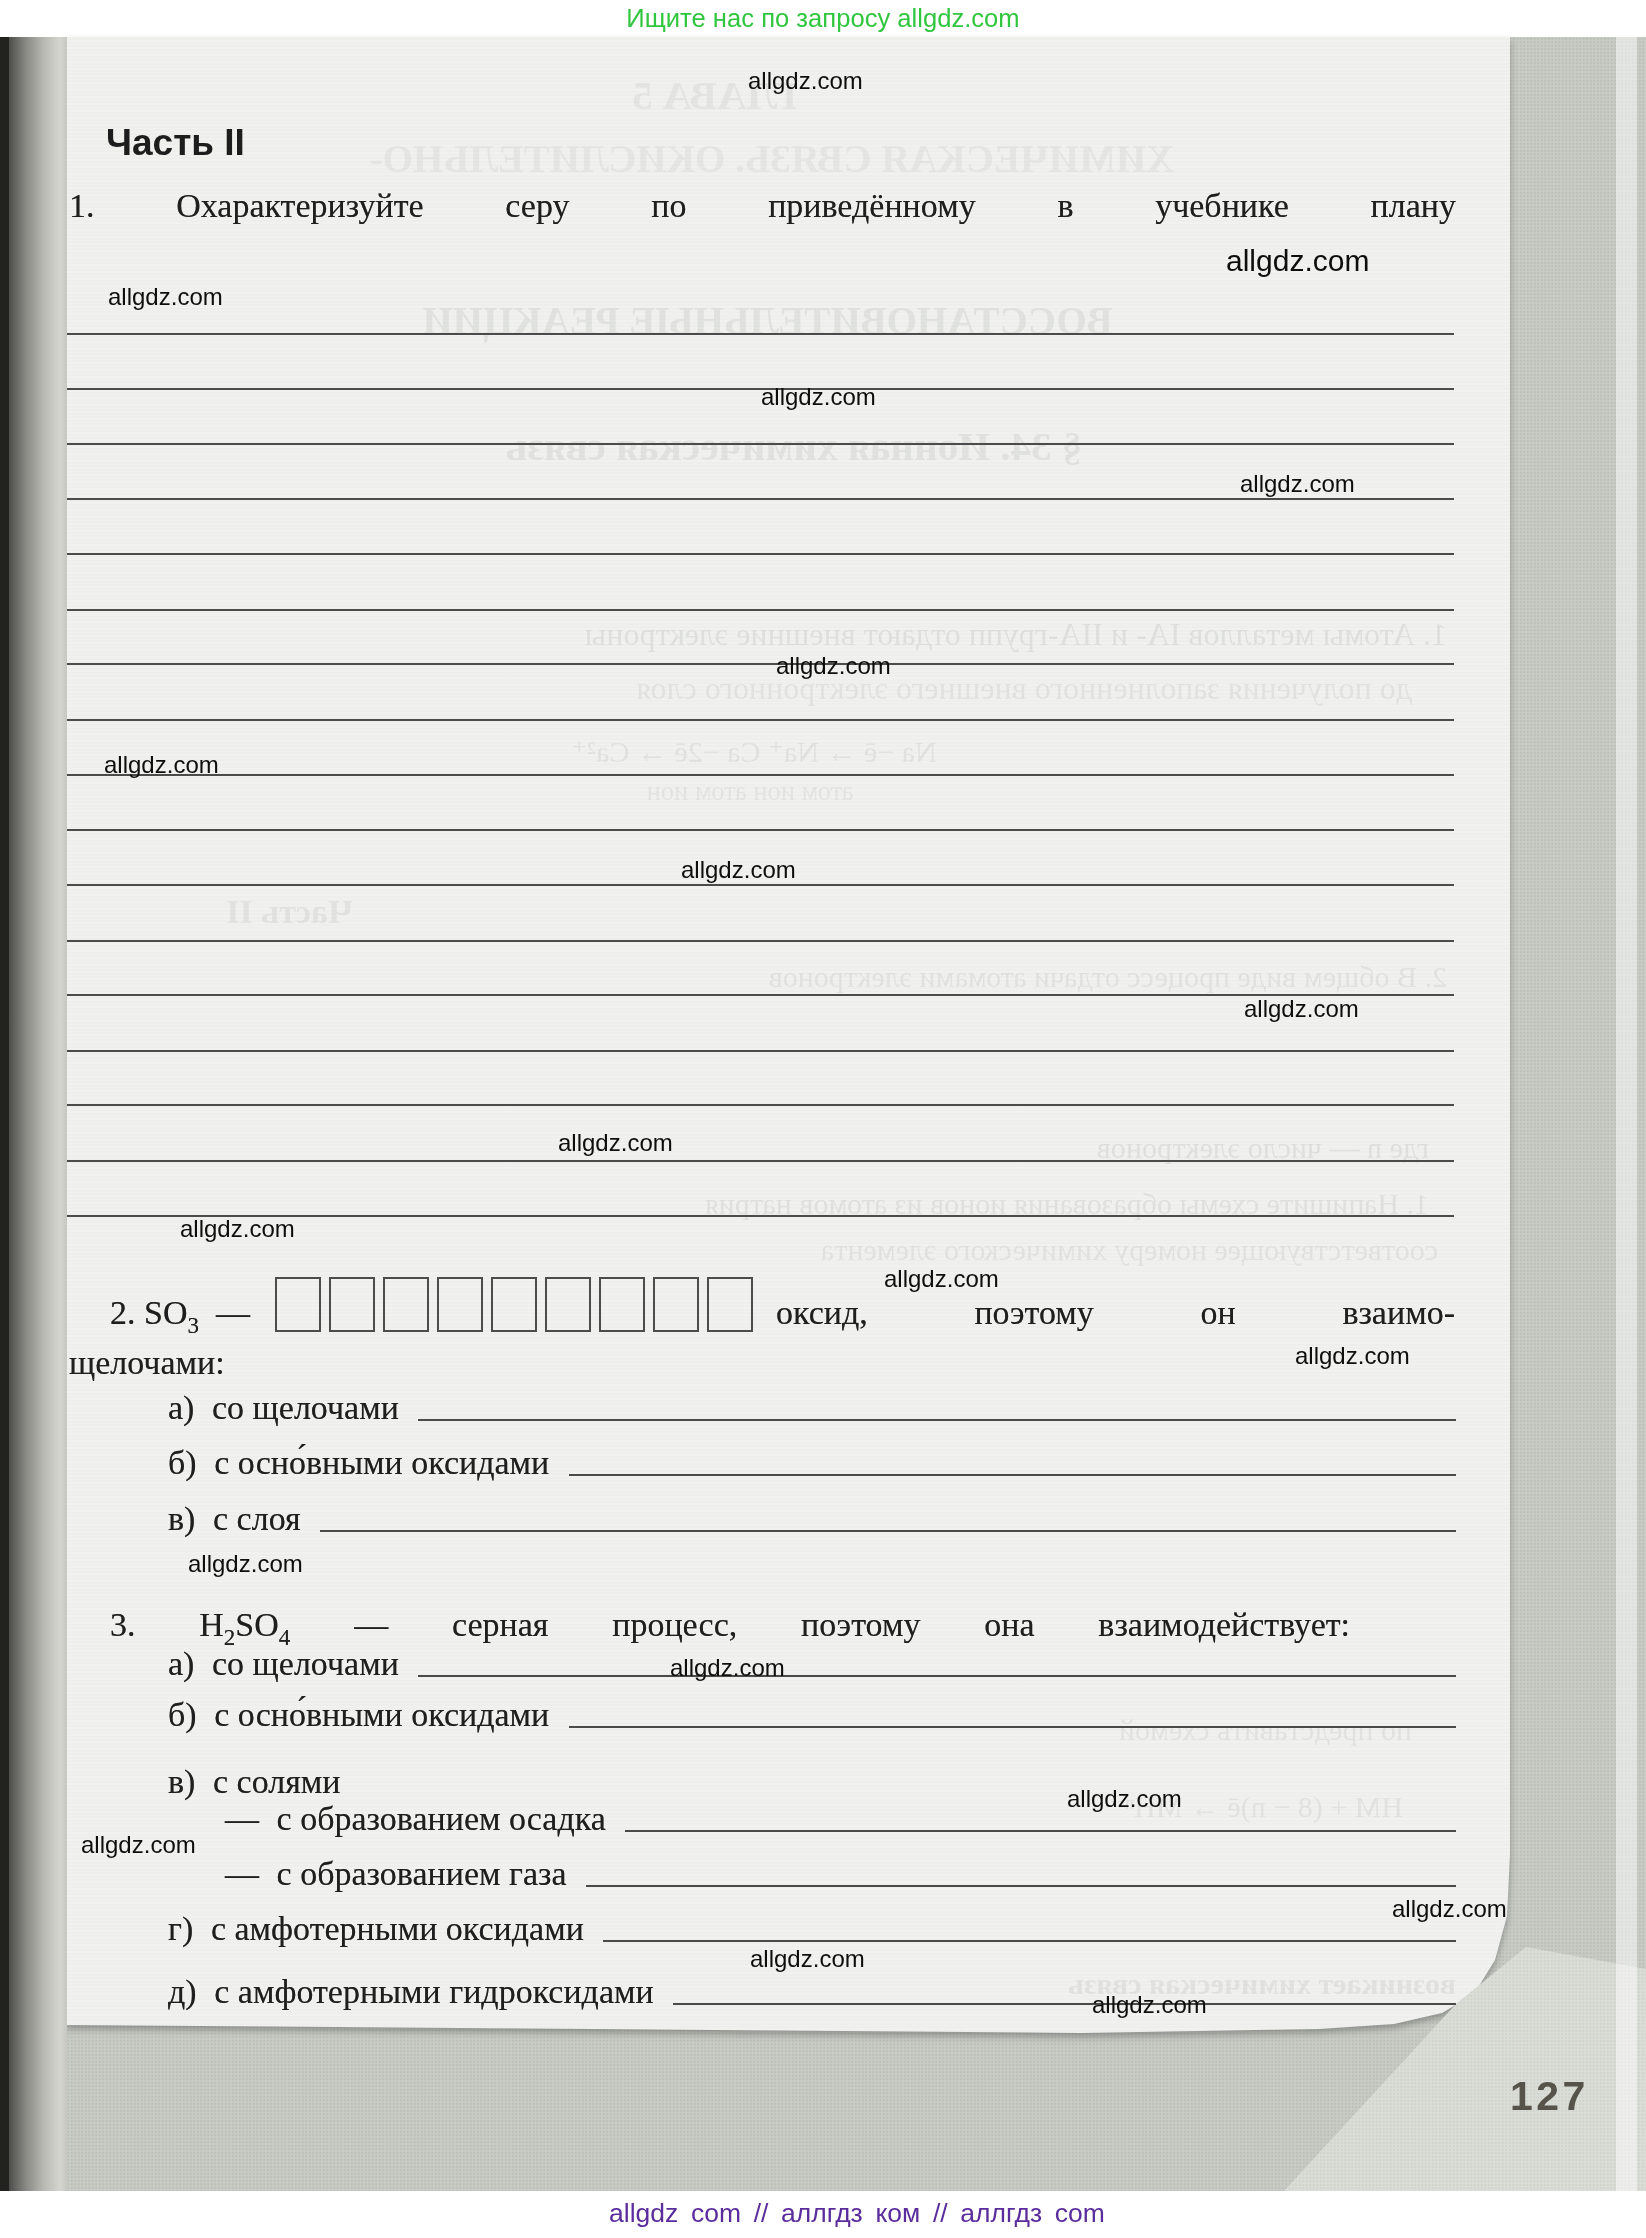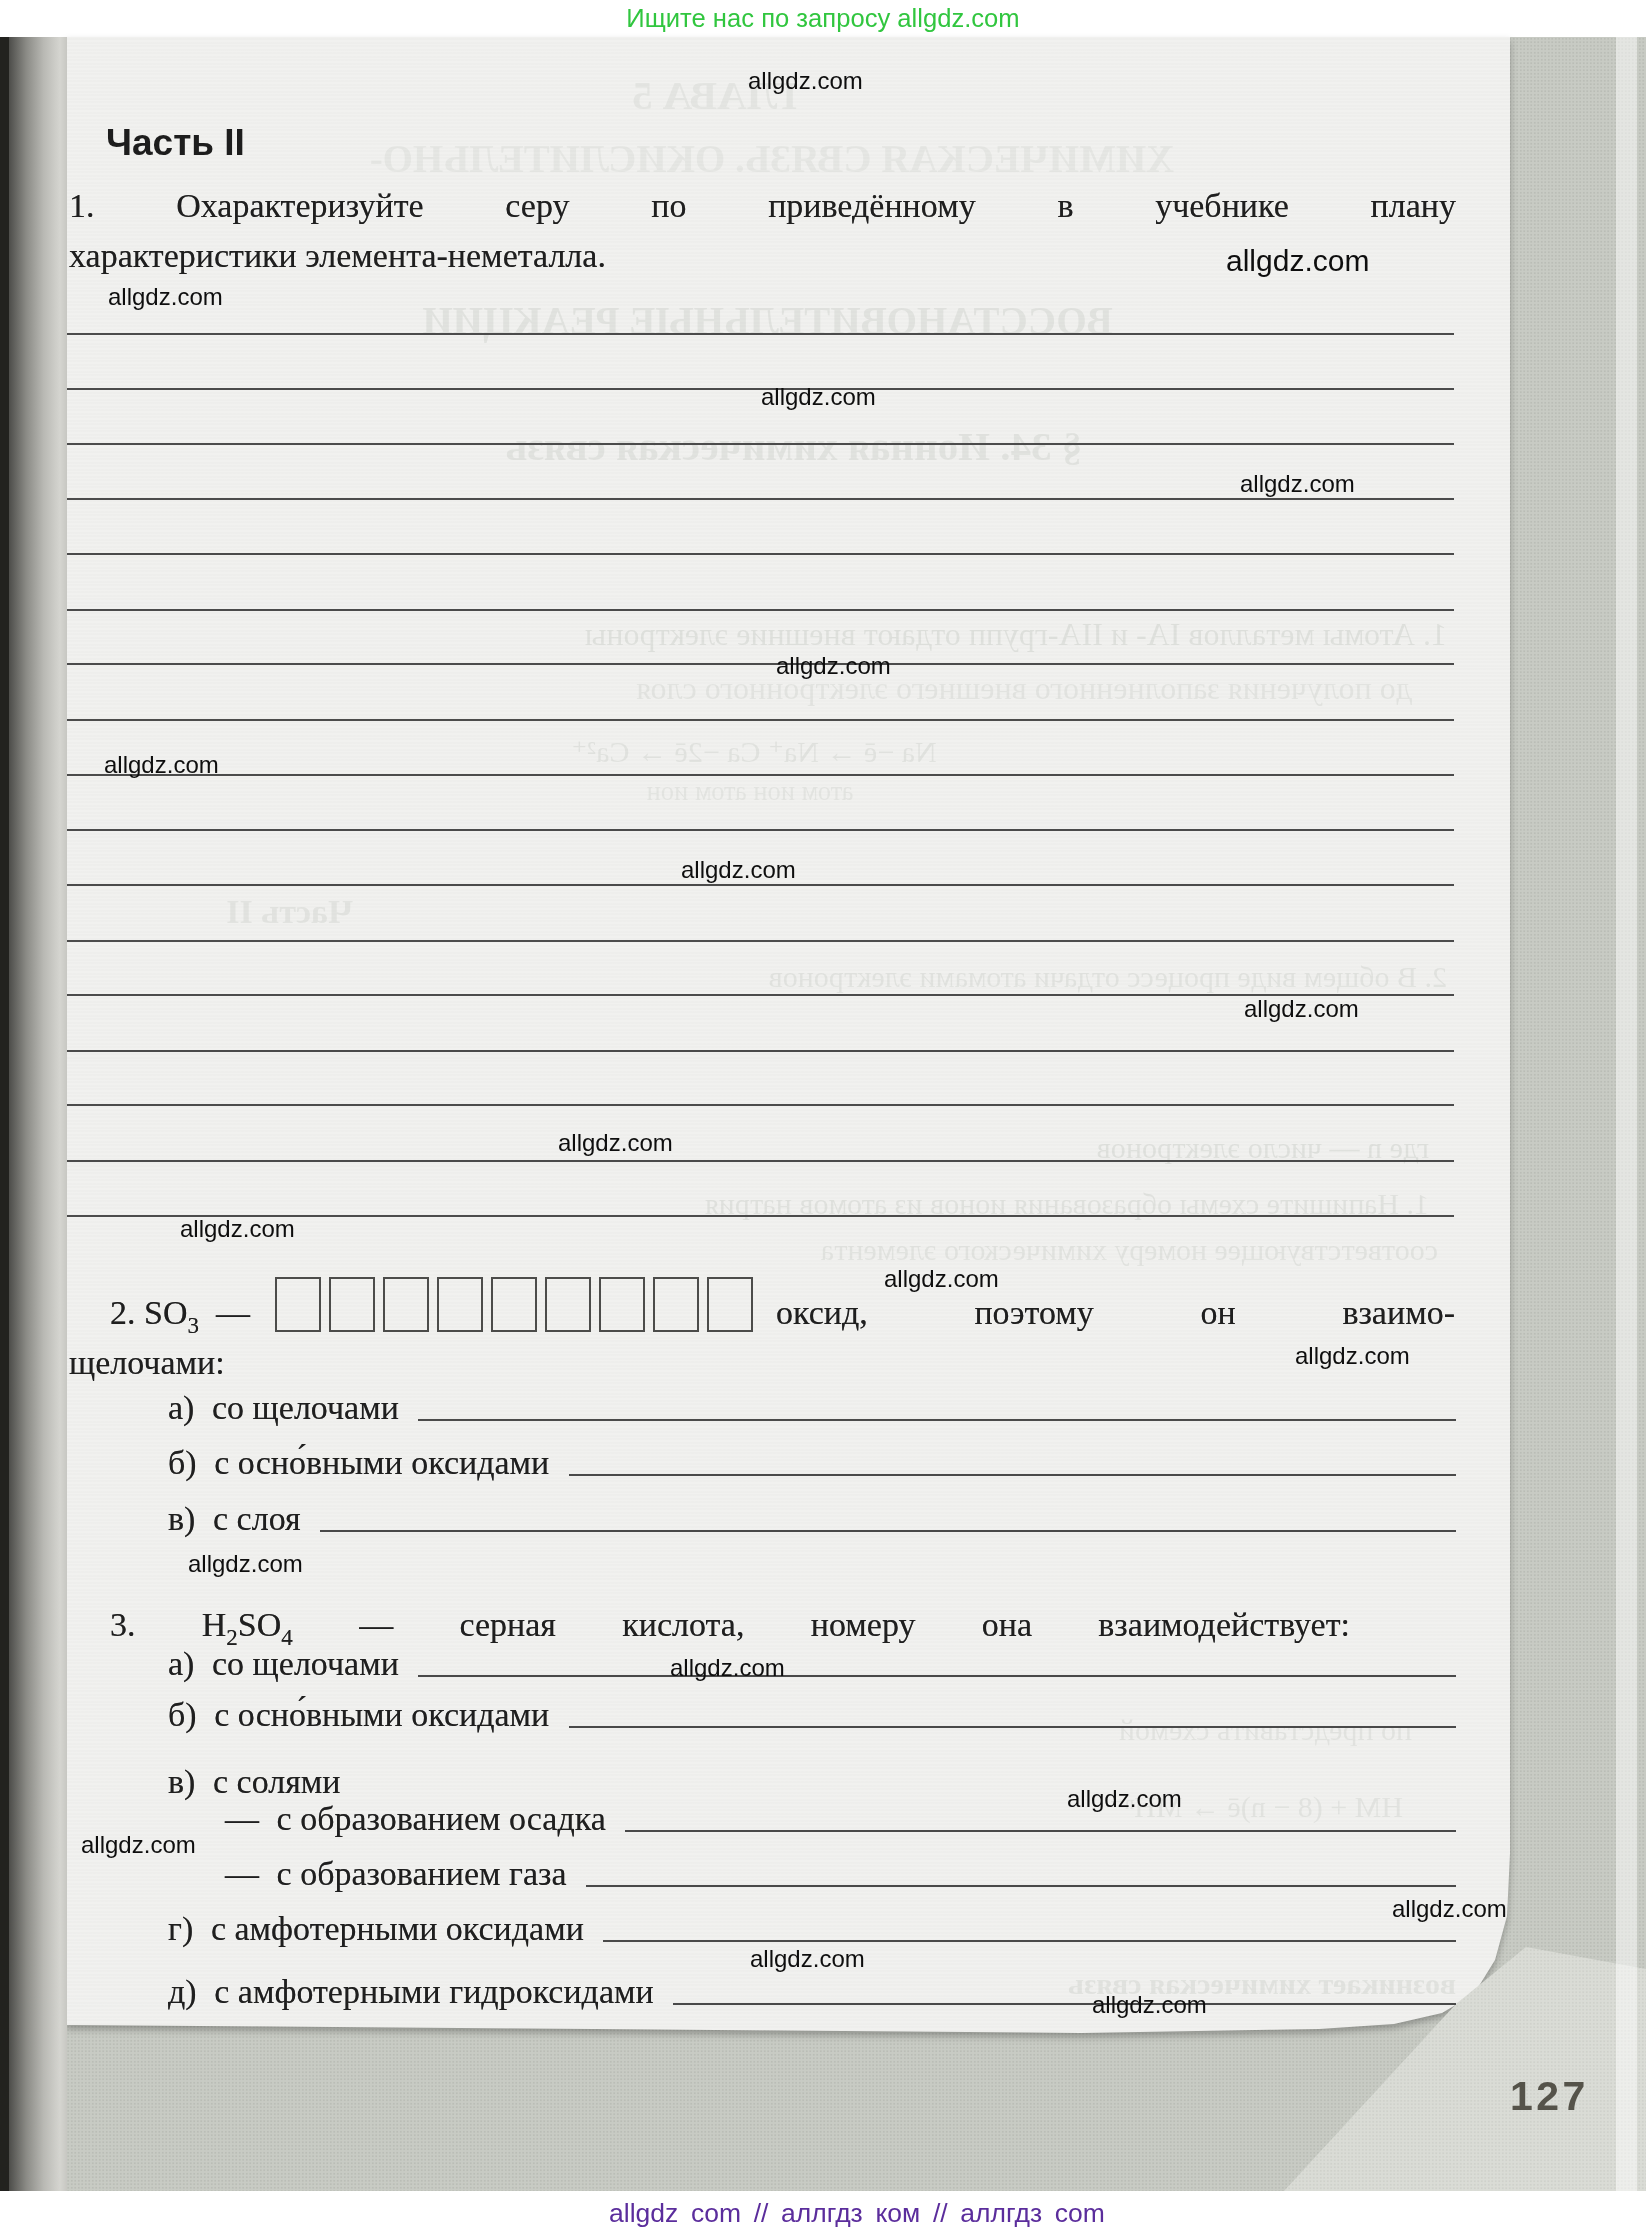--- a/index.html
+++ b/index.html
@@ -92,21 +92,20 @@
     <div class="bleed" style="left:935px;top:1094px;width:494px;font-size:30px;opacity:.15;">где n — число электронов</div>
     <div class="bleed" style="left:247px;top:1150px;width:1182px;font-size:30px;opacity:.14;">1. Напишите схемы образования ионов из атомов натрия</div>
     <div class="bleed" style="left:203px;top:1196px;width:1235px;font-size:30px;opacity:.13;">соответствующее номеру       химического элемента</div>
     <div class="bleed" style="left:953px;top:1676px;width:459px;font-size:30px;opacity:.12;">по представить схемой</div>
     <div class="bleed" style="left:997px;top:1752px;width:406px;font-size:30px;opacity:.12;">НМ + (8 − n)ē → МНⁿ⁻</div>
     <div class="bleed b" style="left:997px;top:1930px;width:459px;font-size:30px;opacity:.13;">возникает химическая связь</div>
 
     <div class="heading">Часть II</div>
     <div class="para btxt">
       <span class="jline">1. Охарактеризуйте серу по приведённому в учебнике плану</span>
-      <span>характеристики элемента-неметалла.</span>
     </div>
 
     <div class="wline" style="top:296px;"></div>
     <div class="wline" style="top:351px;"></div>
     <div class="wline" style="top:406px;"></div>
     <div class="wline" style="top:461px;"></div>
     <div class="wline" style="top:516px;"></div>
     <div class="wline" style="top:572px;"></div>
     <div class="wline" style="top:626px;"></div>
     <div class="wline" style="top:682px;"></div>
@@ -149,21 +148,21 @@
     </div>
     <div class="item btxt" style="top:1463px;">
       <span class="lbl">в)</span>
       <span class="txt">с слоя</span>
       <span class="fill"></span>
     </div>
 
     <div class="t3intro btxt">
       <span>3.</span>
       <span><span>H</span><sub class="f">2</sub><span>SO</span><sub class="f">4</sub></span>
-      <span>— серная кислота, номеру она взаимодействует:</span>
+      <span>— серная процесс, поэтому она взаимодействует:</span>
     </div>
 
     <div class="item btxt" style="top:1608px;">
       <span class="lbl">а)</span>
       <span class="txt">со щелочами</span>
       <span class="fill"></span>
     </div>
     <div class="item btxt" style="top:1659px;">
       <span class="lbl">б)</span>
       <span class="txt">с осно́вными оксидами</span>

